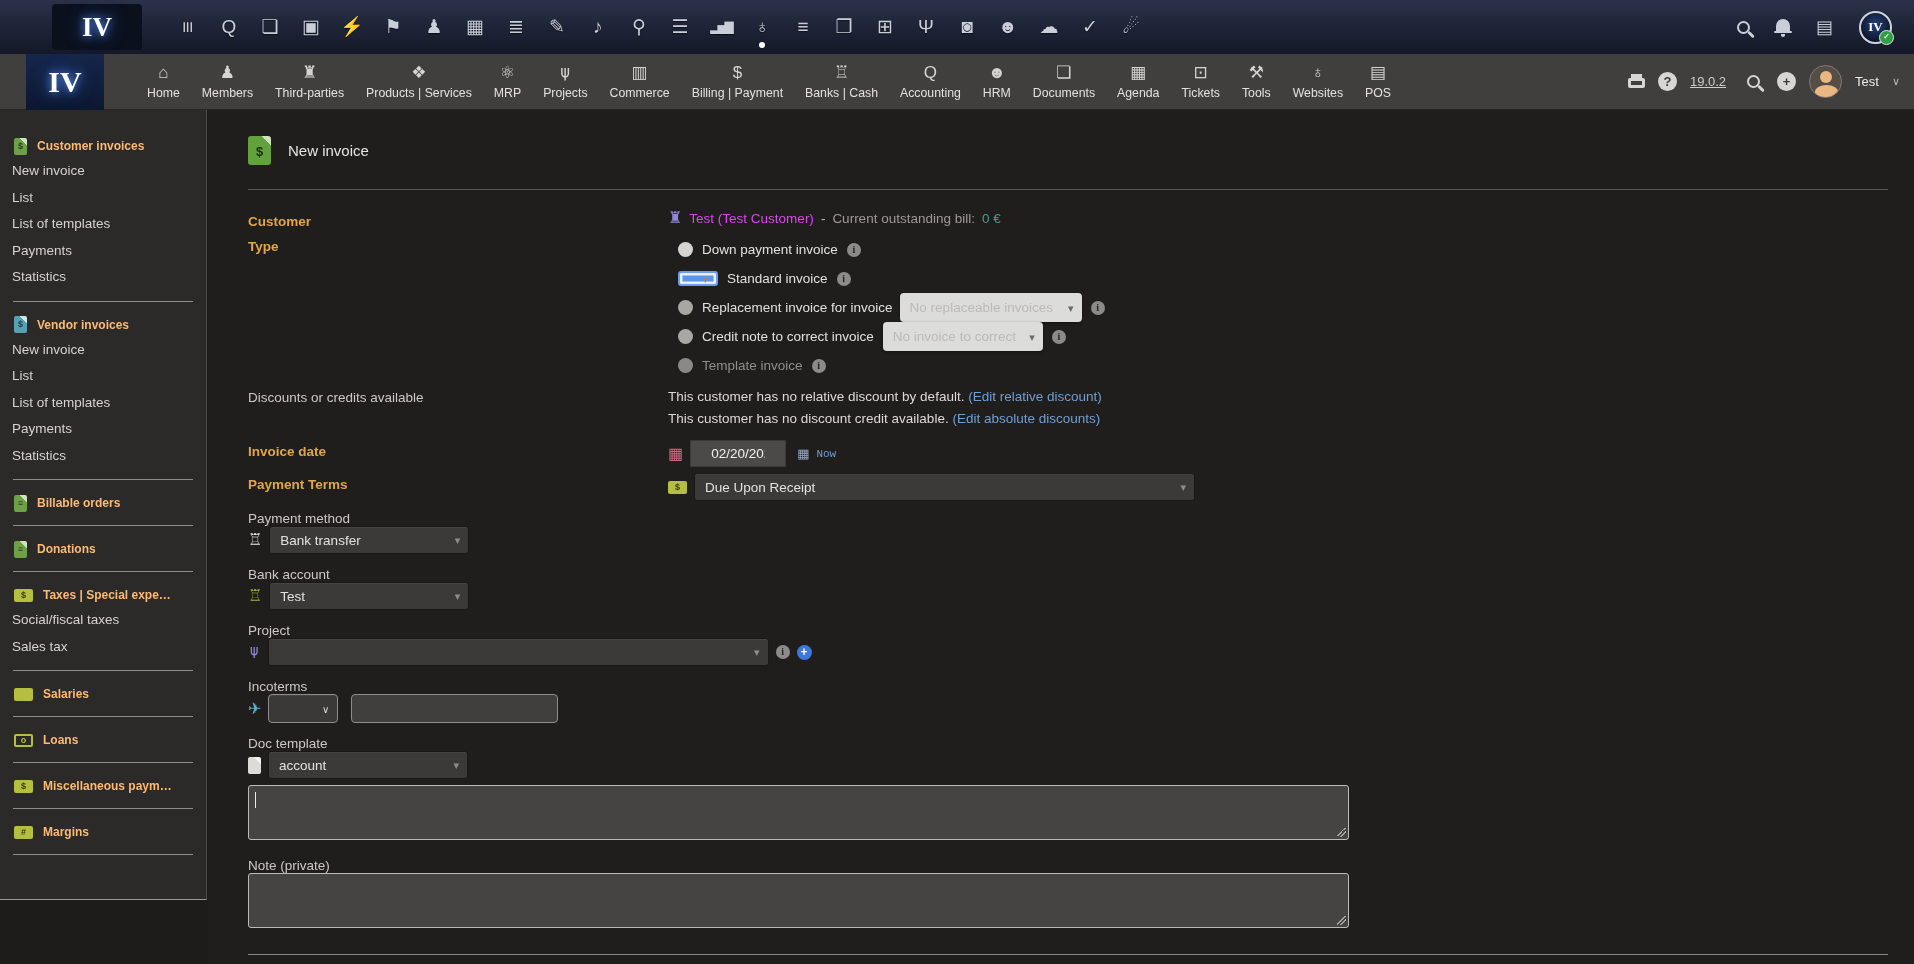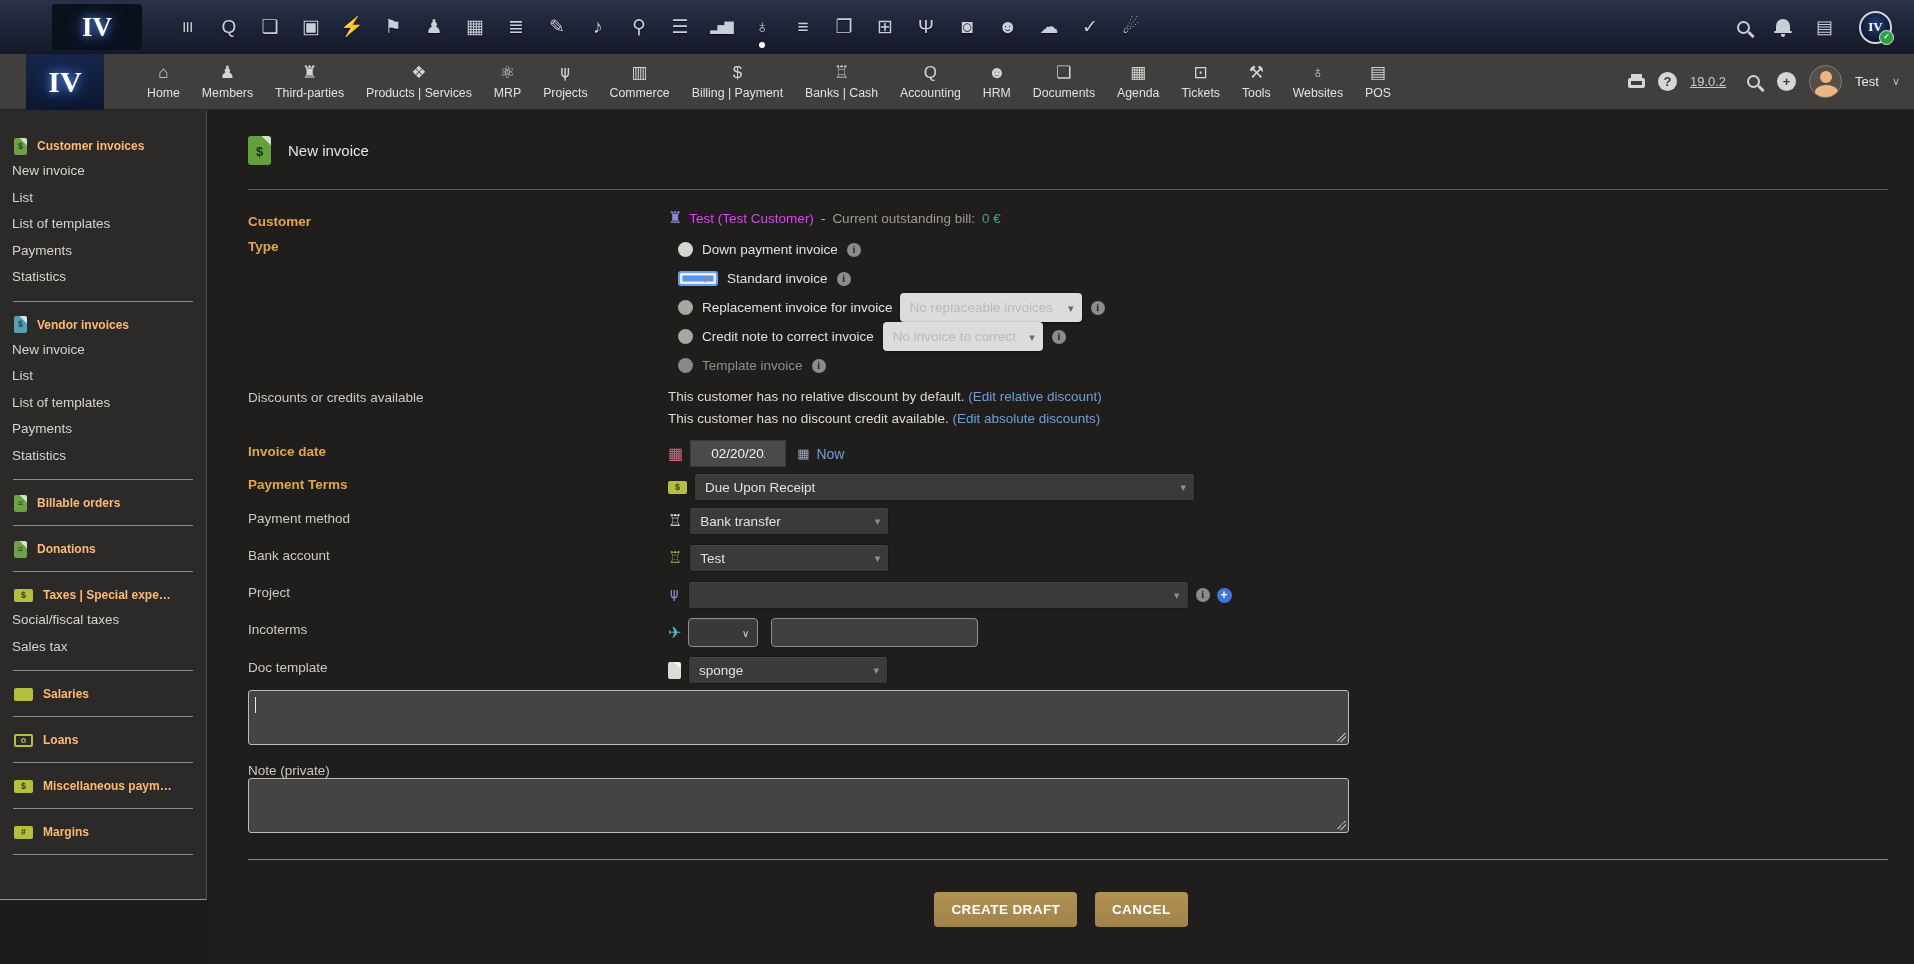--- a/index.html
+++ b/index.html
@@ -166,21 +166,21 @@
   .note::after { content:""; position:absolute; right:2px; bottom:2px; width:9px; height:9px;
                  background:linear-gradient(135deg, transparent 42%, #a5a3a0 42% 50%, transparent 50% 66%, #a5a3a0 66% 74%, transparent 74%); }
   .note .caret { position:absolute; left:6px; top:6px; width:1px; height:16px; background:#eceae8; }
 
   .btn-row { text-align:center; margin-top:32px; }
   .btn { display:inline-block; background:linear-gradient(180deg,#b29254,#a1824a); color:#fff; font-weight:bold;
          font-size:13.5px; letter-spacing:.4px; padding:10px 17px; border-radius:4px; border:none;
          margin:0 7px; cursor:pointer; font-family:"Liberation Sans", sans-serif; }
 
   .mt10{margin-top:10px;} .mt6{margin-top:6px;}
-  .rowgap{margin-bottom:4px;}
+  .rowgap{margin-bottom:4px;flex-direction:column;}
 </style>
 </head>
 <body>
 
 <div class="topbar">
   <div class="topbar-logo">IV</div>
   <div class="app-icons">
     <span class="app-icon v-bars">≡</span>
     <span class="app-icon">Q</span>
     <span class="app-icon">❏</span>
@@ -428,21 +428,21 @@
         </div>
       </div>
     </div>
 
     <div class="row mt10">
       <span class="flabel req">Invoice date</span>
       <span class="fvalue">
         <span class="cal-pink">▦</span>
         <input class="date-input" value="02/20/2026" style="">
         <span class="cal-mini" style="margin-left:4px;">▦</span>
-        <a class="link" style="font-size:14px;">Now</a>
+        <a class="link" style="font-size:11px;font-family:Liberation Mono, monospace;">Now</a>
       </span>
     </div>
 
     <div class="row mt6">
       <span class="flabel req">Payment Terms</span>
       <span class="fvalue">
         <span class="chip">$</span>
         <span class="sel w500">
           <span>Due Upon Receipt</span>
         </span>
@@ -490,21 +490,21 @@
         </span>
         <input class="inco-input" style="margin-left: 6px;" value="">
       </span>
     </div>
 
     <div class="row rowgap">
       <span class="flabel">Doc template</span>
       <span class="fvalue">
         <span class="doc white"></span>
         <span class="sel w200">
-          <span>sponge</span>
+          <span>account</span>
         </span>
       </span>
     </div>
 
     <div class="row mt6">
       <div class="note">
         <span class="caret"></span>
       </div>
     </div>
 

